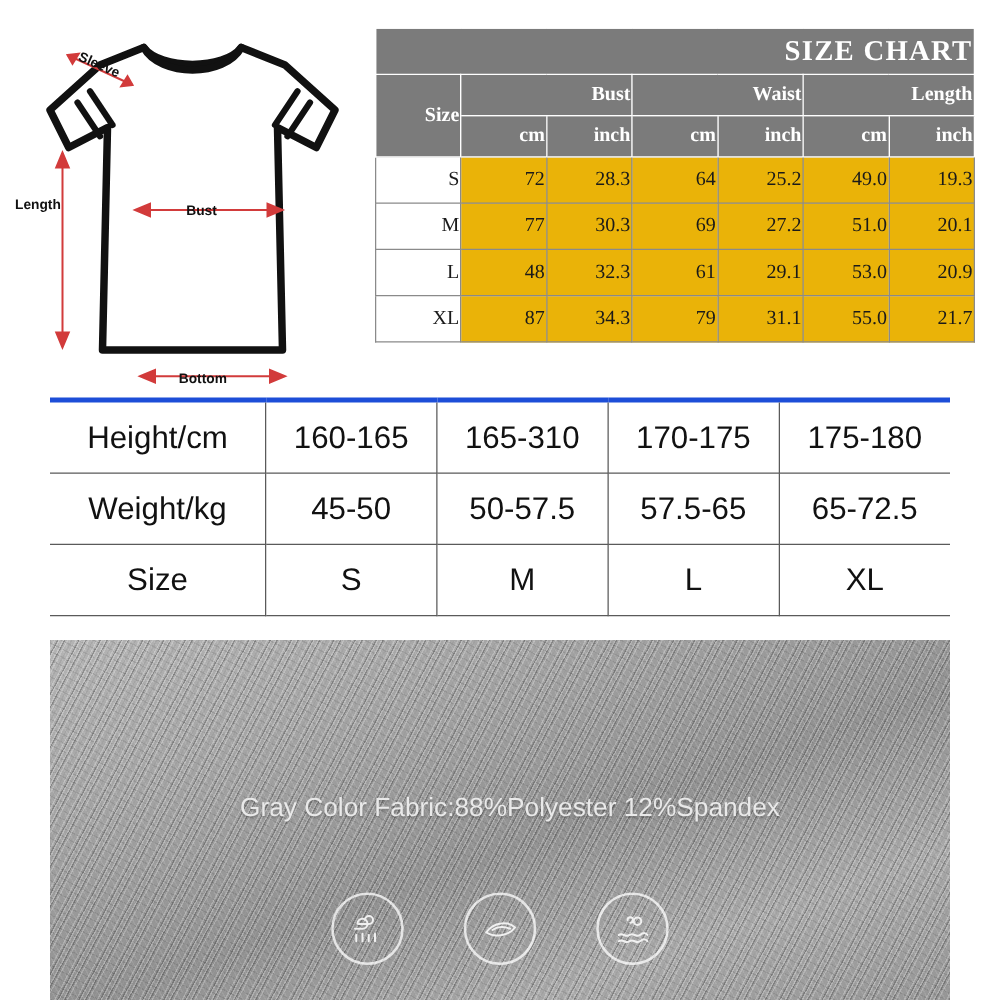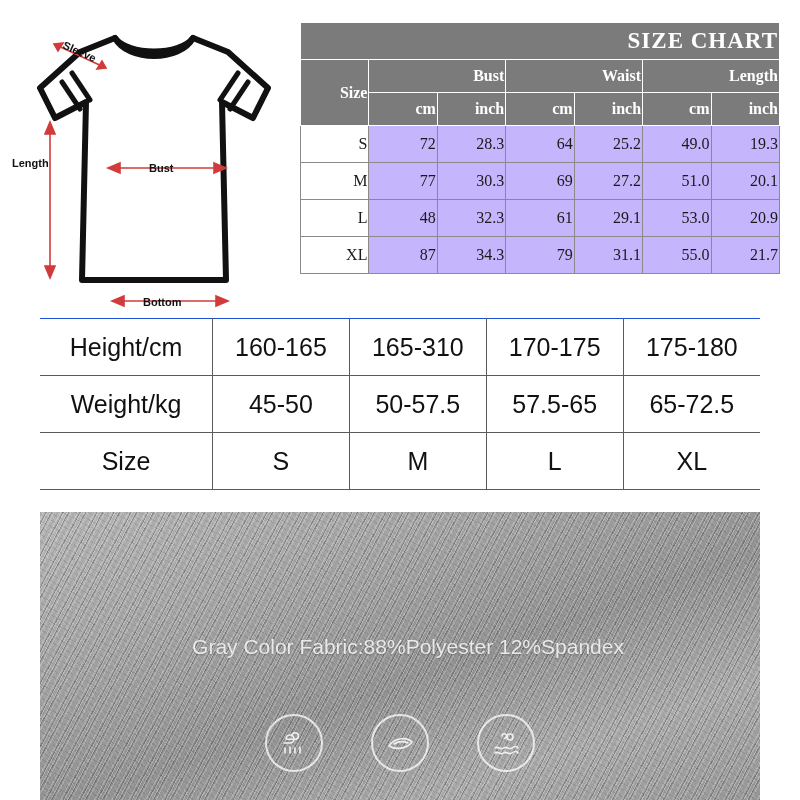--- a/index.html
+++ b/index.html
@@ -74,21 +74,21 @@
     background: #7b7b7b;
     color: #ffffff;
     font-size: 16px;
     font-weight: bold;
   }
   .size-chart td.body-cell {
     border: 1px solid #8a8a8a;
     color: #1a1a1a;
     font-size: 16px;
     height: 34px;
-    background: #c4b5fd;
+    background: #eab308;
   }
   .size-chart td.body-size {
     border: 1px solid #8a8a8a;
     color: #1a1a1a;
     font-size: 16px;
     font-weight: normal;
     background: #ffffff;
   }
 
   
@@ -112,21 +112,21 @@
     font-weight: normal;
   }
   .hw-table tr td:first-child {
     border-left: none;
     width: 170px;
   }
   .hw-table tr td:last-child {
     border-right: none;
   }
   .hw-table tr:first-child td {
-    border-top: 1px solid #1d4ed8;
+    border-top: 4px solid #1d4ed8;
   }
   .hw-table tr:last-child td {
     border-bottom: 1px solid #5a5a5a;
   }
 
   
   .fabric {
     position: absolute;
     left: 40px;
     top: 512px;

